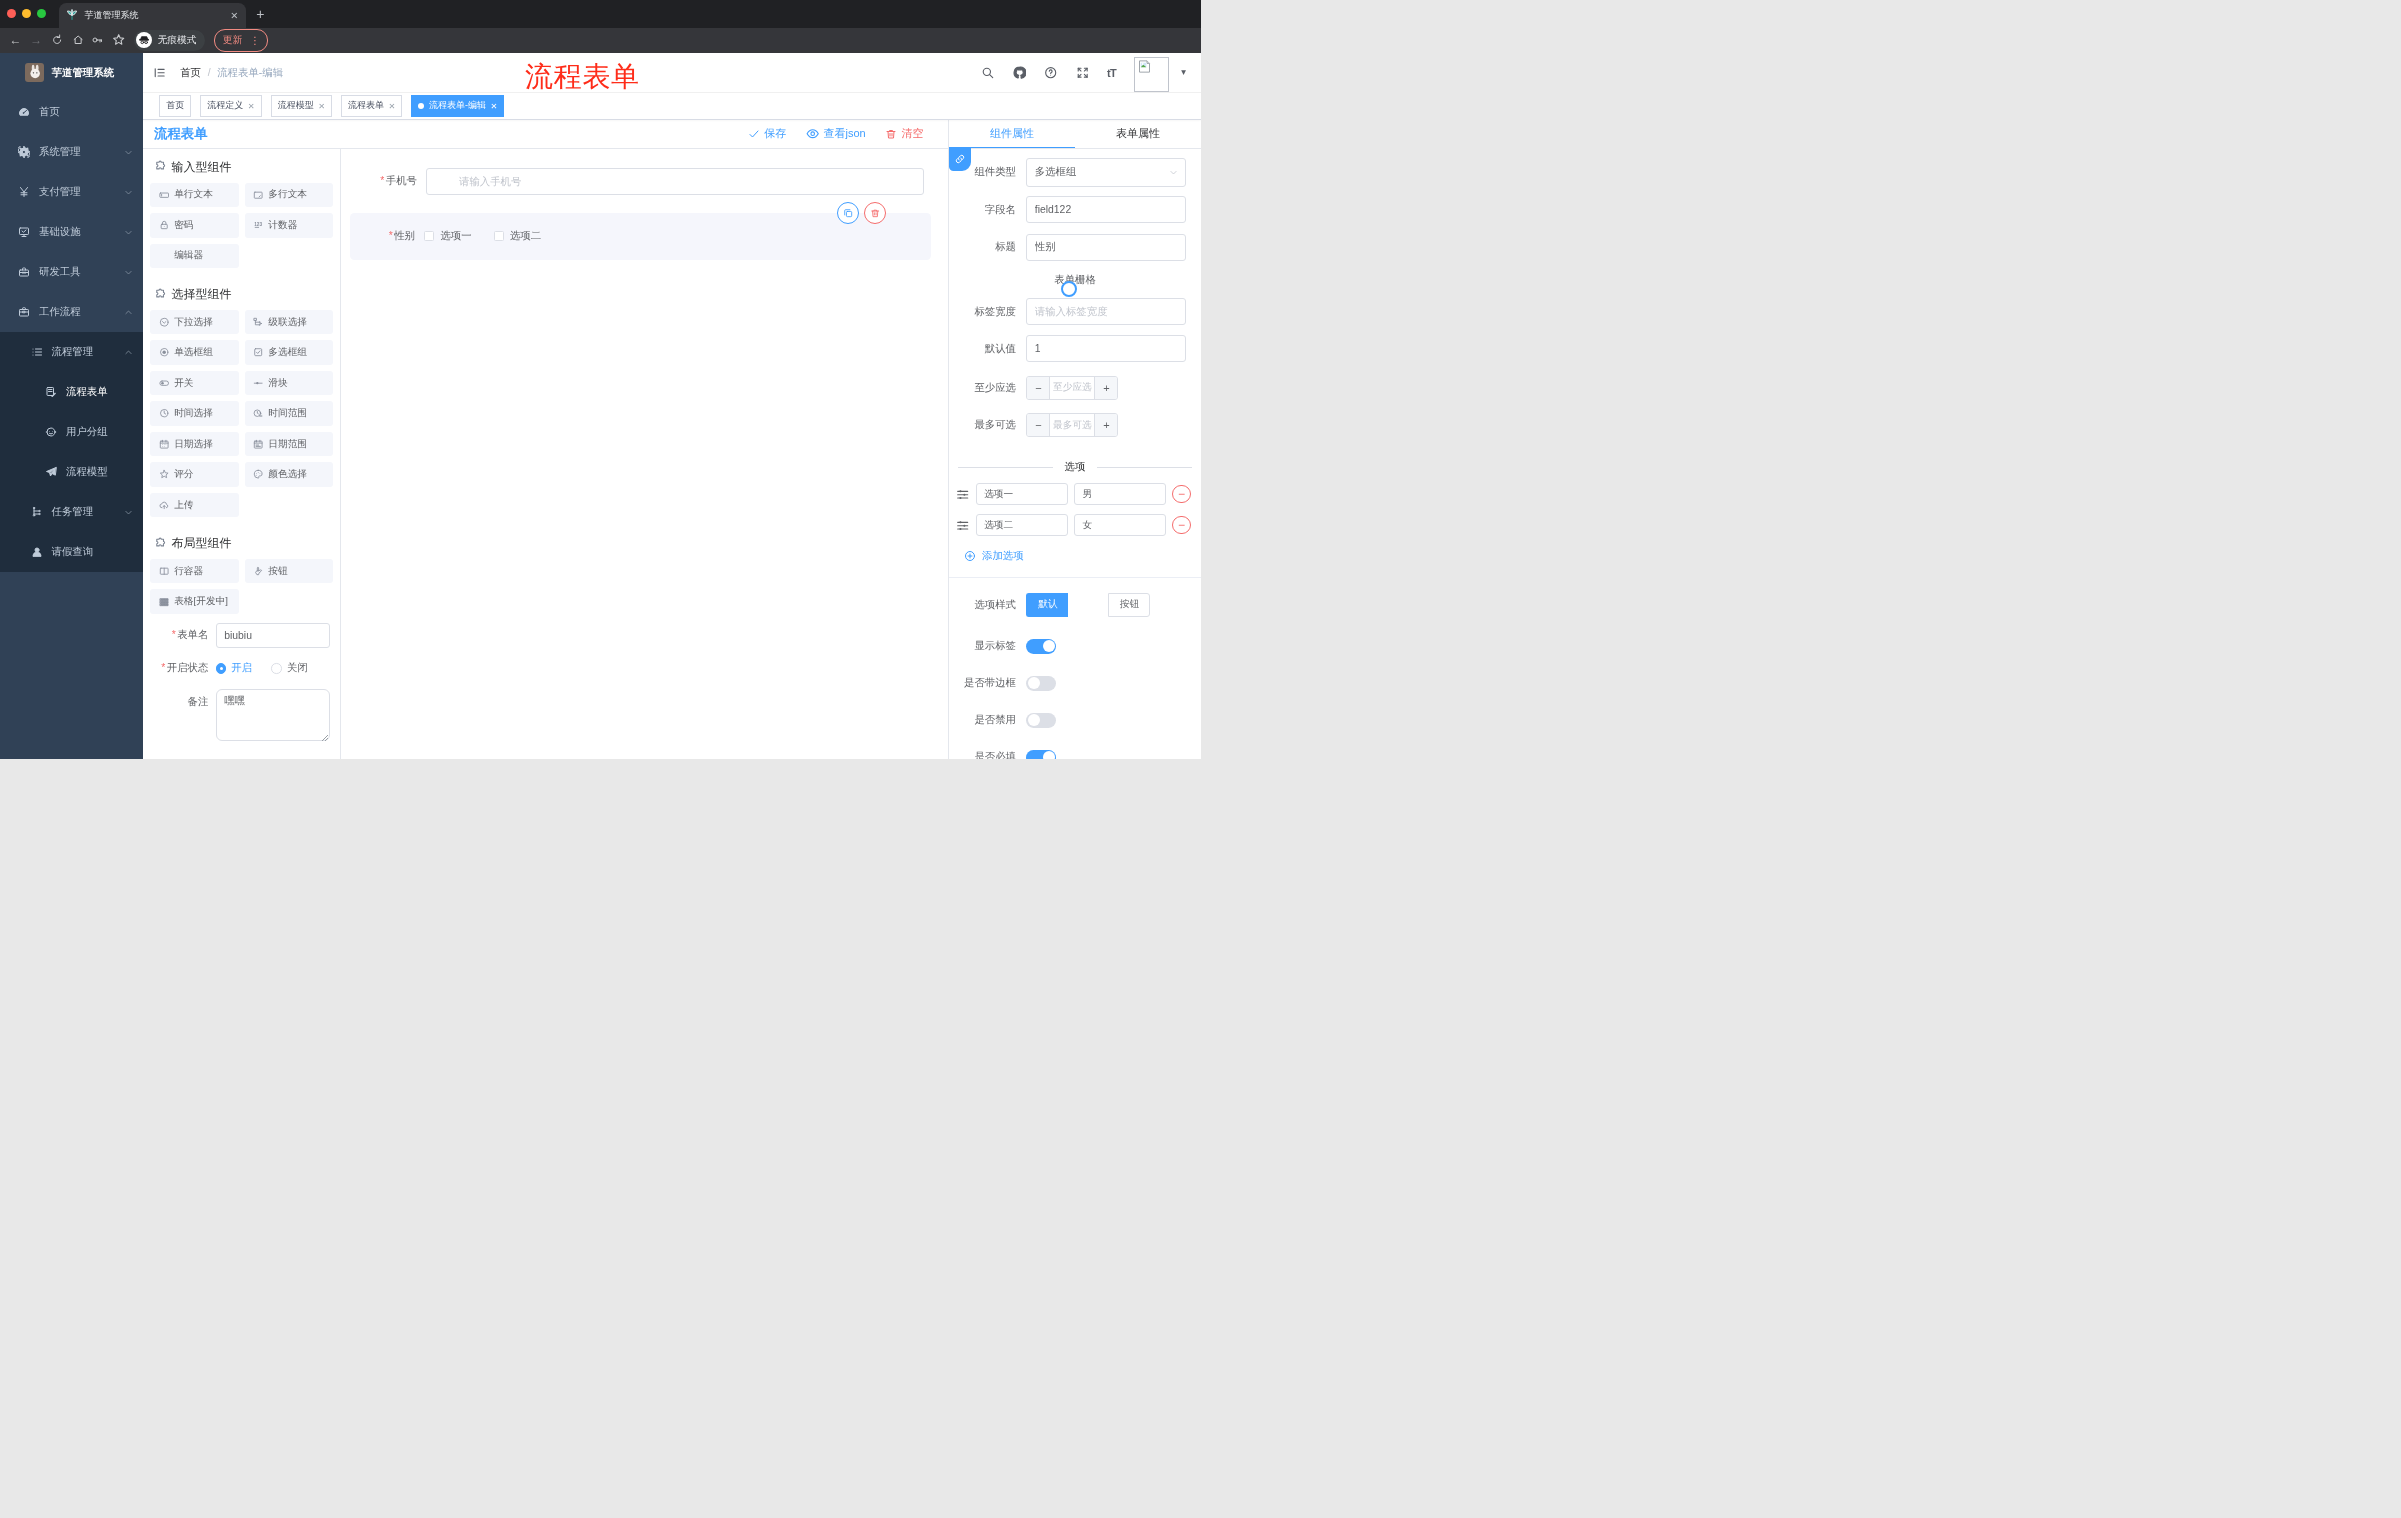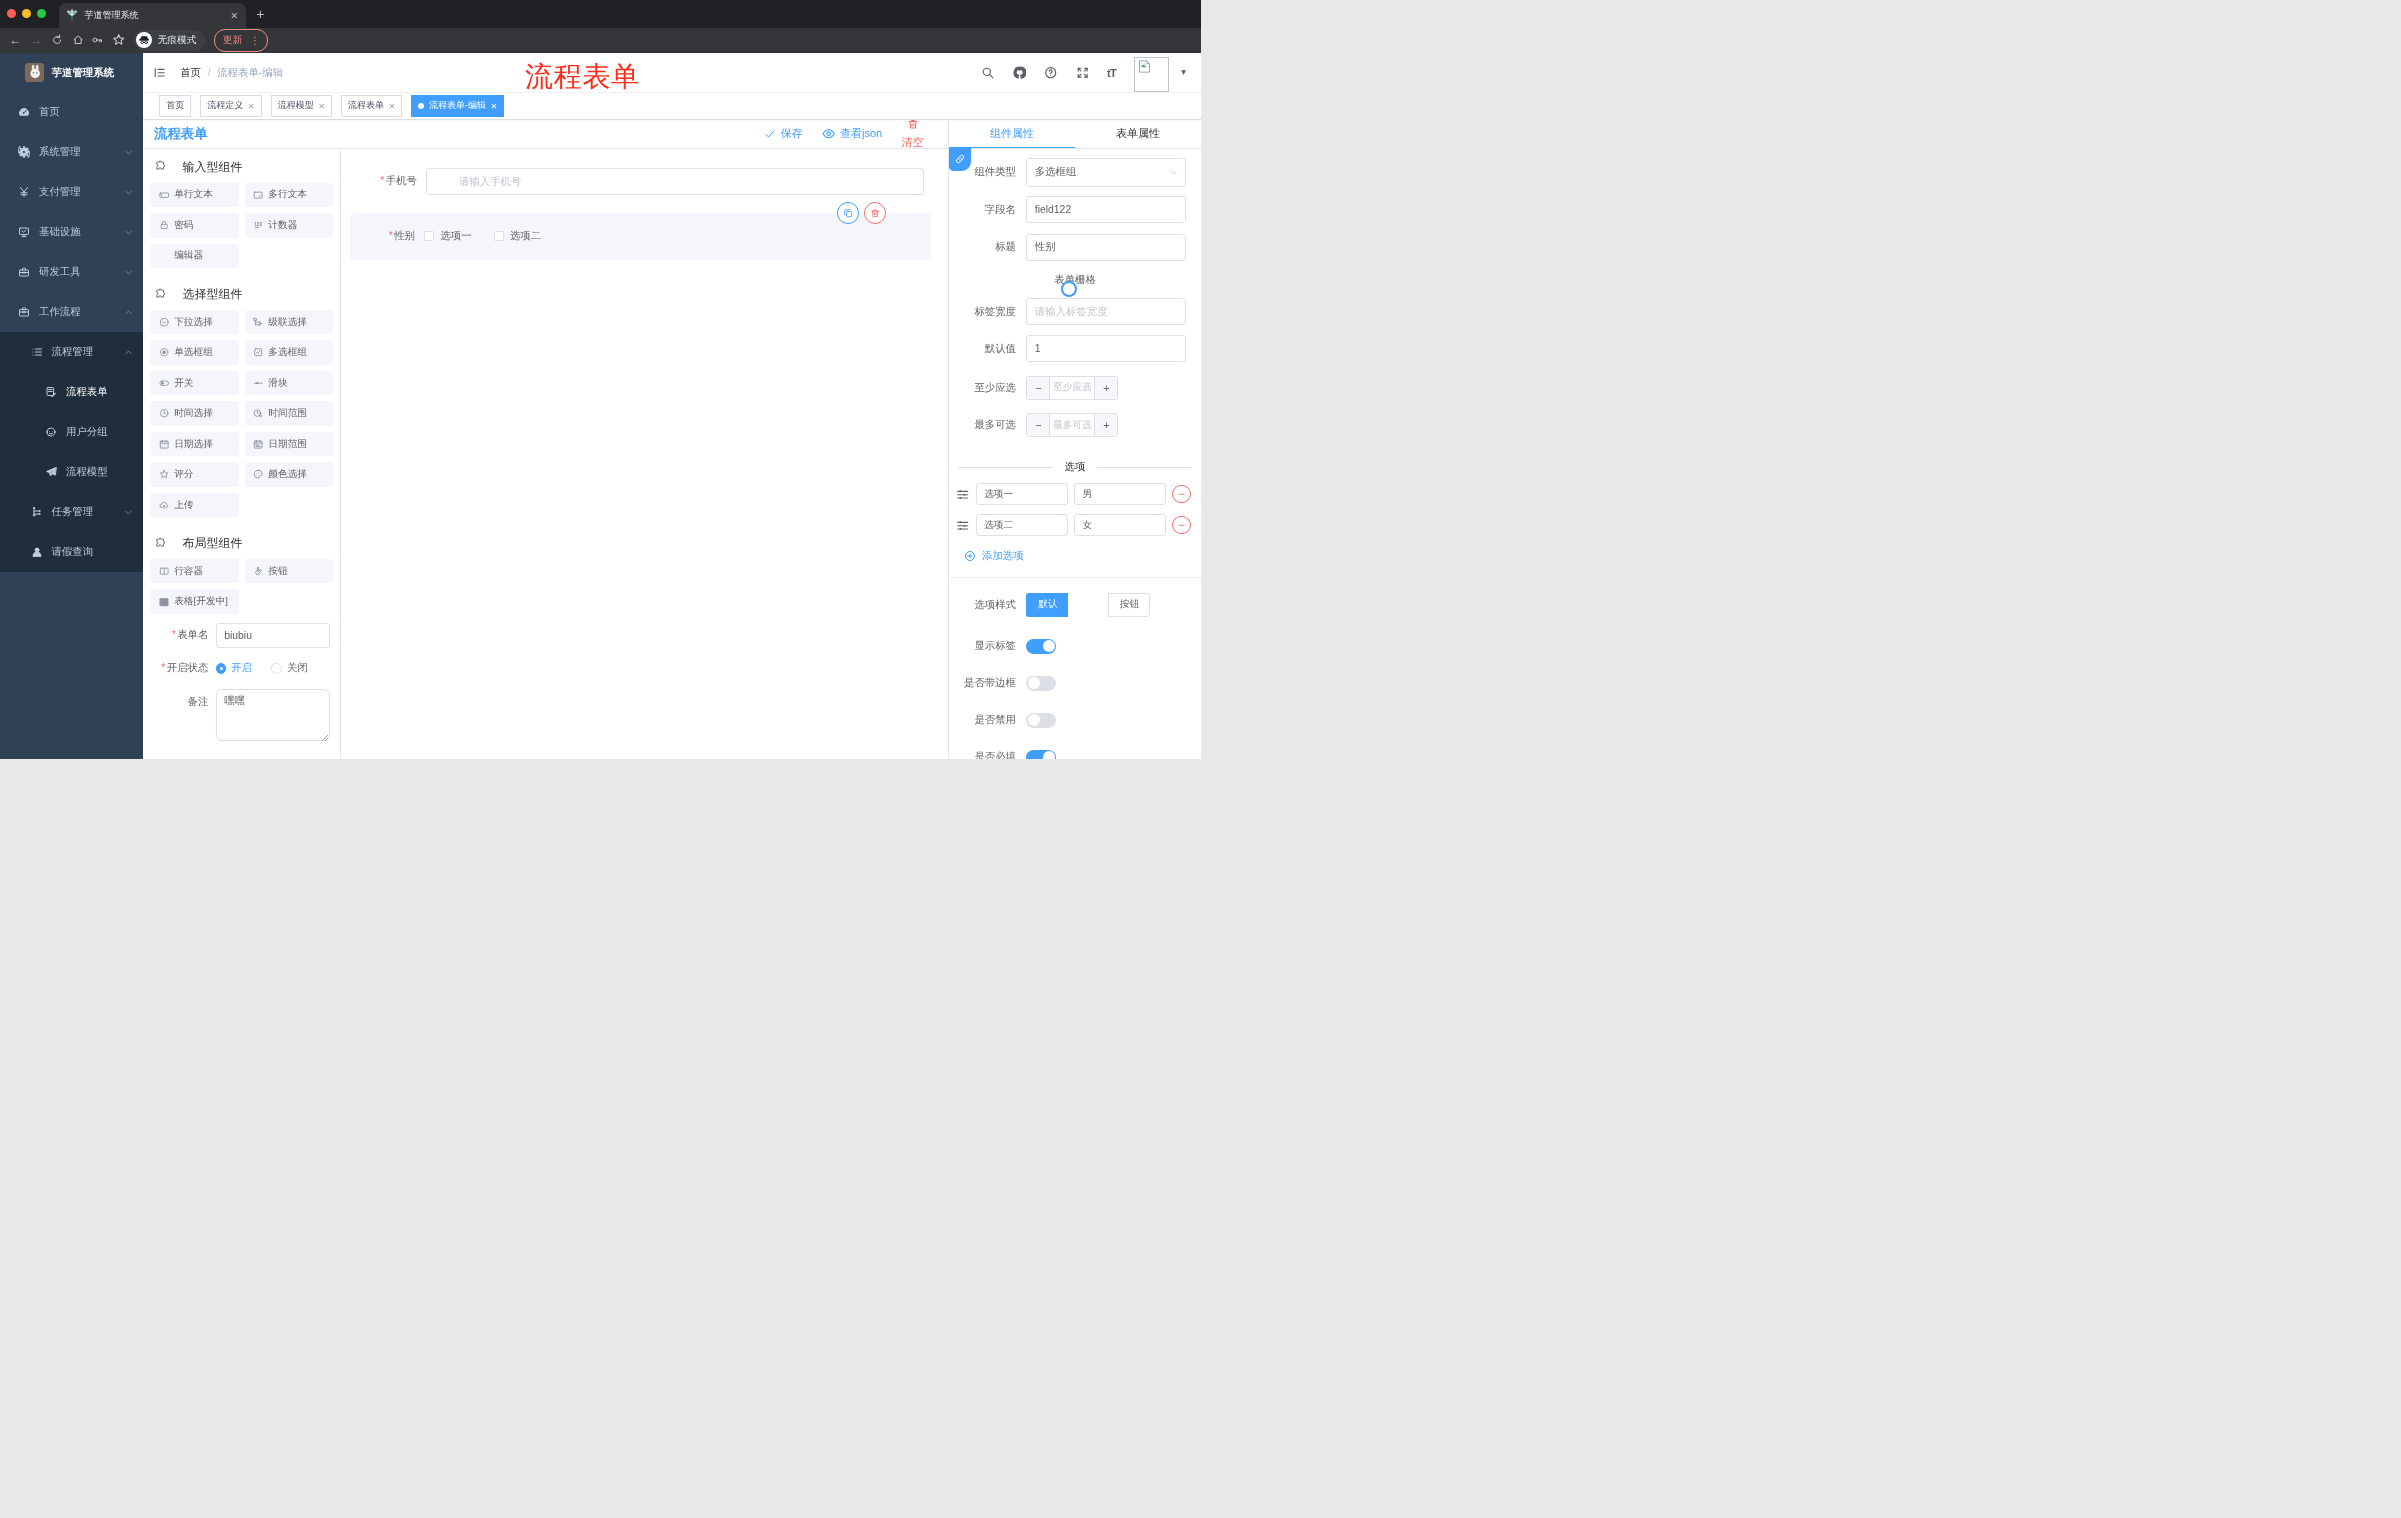--- a/index.html
+++ b/index.html
@@ -77,26 +77,26 @@
   .tag.active .x{color:#fff;}
   .tagdot{width:6px;height:6px;border-radius:50%;background:#fff;display:inline-block;}
 
   
   .builder{flex:1;display:flex;min-height:0;}
   .bmain{flex:1;display:flex;flex-direction:column;min-width:0;}
   .band{height:27.5px;border-bottom:0.7px solid #e4e7ed;display:flex;align-items:center;flex:none;}
   .btitle{color:#409EFF;font-size:13.4px;font-weight:bold;padding-left:11px;}
   .bactions{margin-left:auto;display:flex;align-items:center;gap:19.3px;padding-right:24.5px;font-size:11px;}
   .bact{display:flex;align-items:center;gap:4.5px;color:#409EFF;cursor:pointer;}
-  .bact.danger{color:#F56C6C;flex-direction:column;}
+  .bact.danger{color:#F56C6C;}
   .bbody{flex:1;display:flex;min-height:0;}
 
   
   .lpanel{width:198px;border-right:0.7px solid #e4e7ed;flex:none;padding:10.4px 7.4px 0 7.4px;box-sizing:border-box;overflow:hidden;}
-  .sechead{display:flex;align-items:center;gap:15px;color:#303133;font-size:12px;height:16.3px;margin:0 0 7.4px 3.7px;}
+  .sechead{display:flex;align-items:center;gap:4px;color:#303133;font-size:12px;height:16.3px;margin:0 0 7.4px 3.7px;}
   .sechead .ic{color:#7d8593;}
   .compgrid{display:grid;grid-template-columns:1fr 1fr;gap:6px;}
   .comp{height:24.5px;background:#f4f6fb;border-radius:3px;display:flex;align-items:center;gap:5.2px;
         padding:0 3px 0 8.2px;font-size:9.7px;color:#606266;cursor:grab;white-space:nowrap;}
   .comp .ic{color:#8a909c;}
   .mt24{margin-top:18px;}
   .metarow{display:flex;align-items:center;margin-top:13.4px;}
   .metalabel{width:58px;text-align:right;font-size:10.4px;color:#606266;padding-right:7.4px;flex:none;}
   .star{color:#F56C6C;margin-right:1.5px;}
   .tinput{height:25px;border:0.7px solid #dcdfe6;border-radius:3px;font-size:10.4px;color:#606266;

